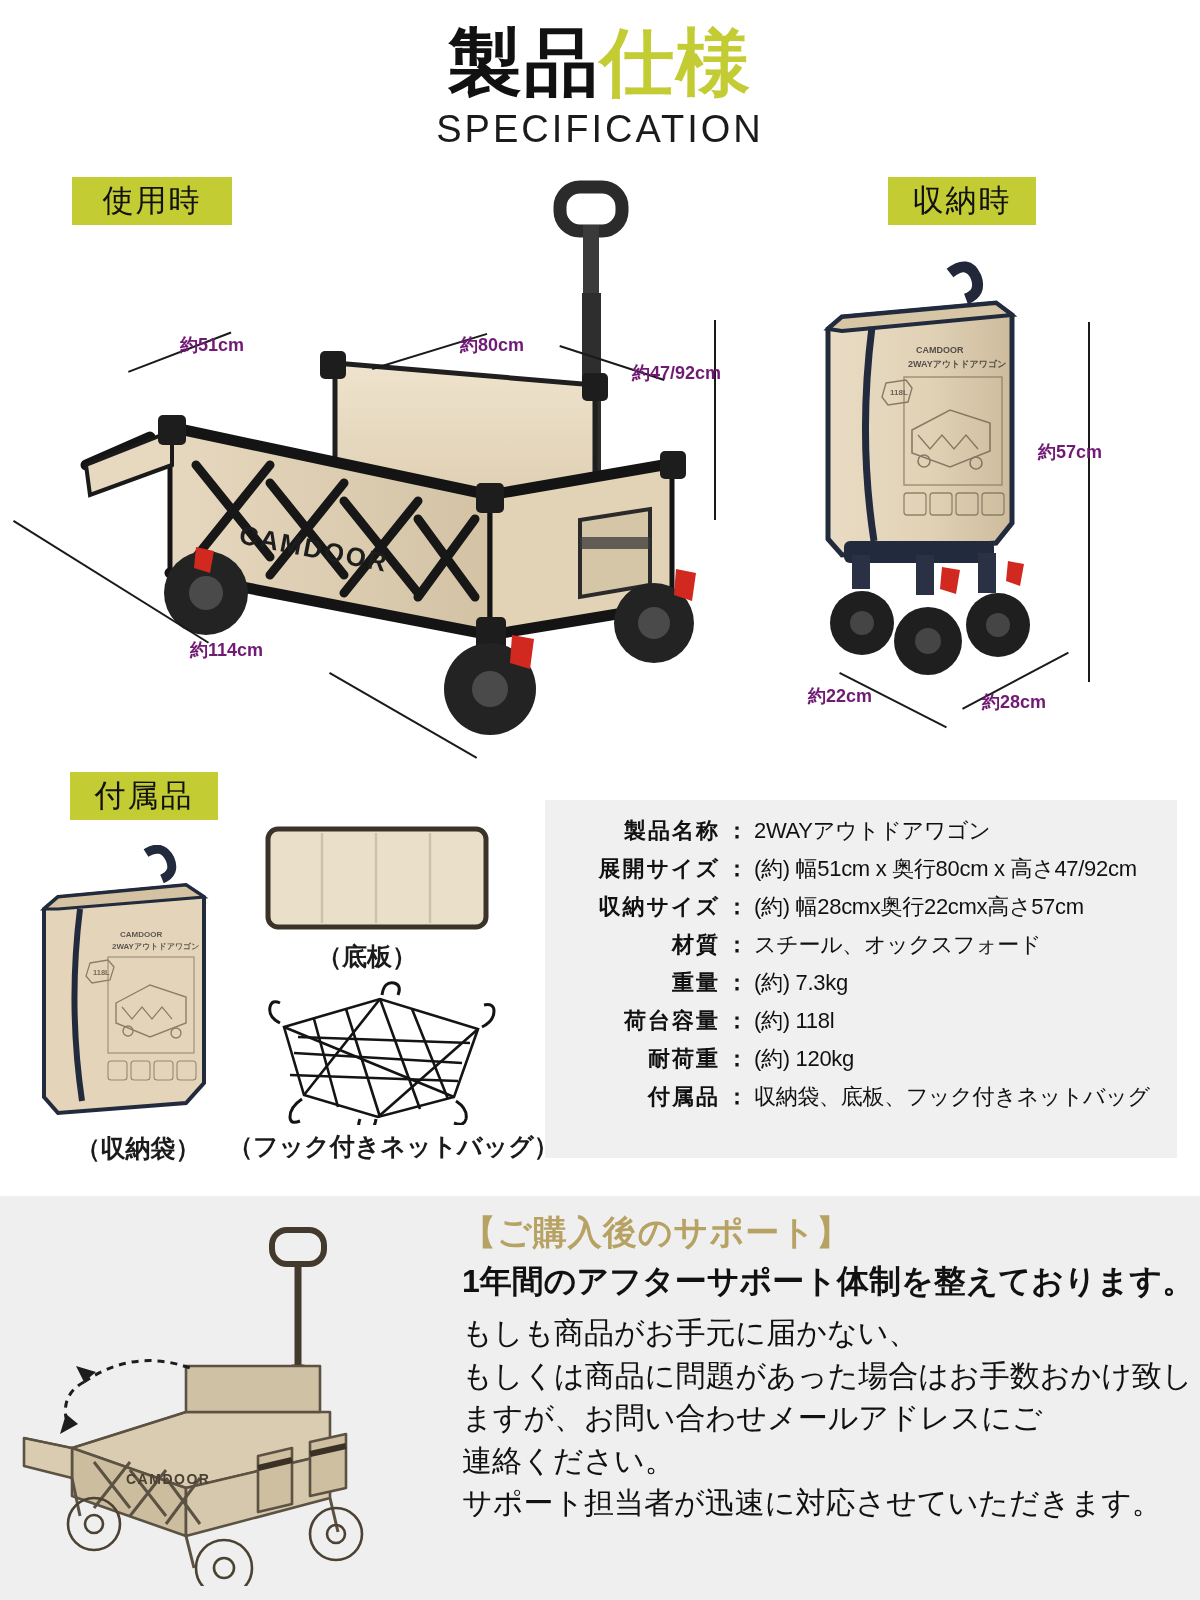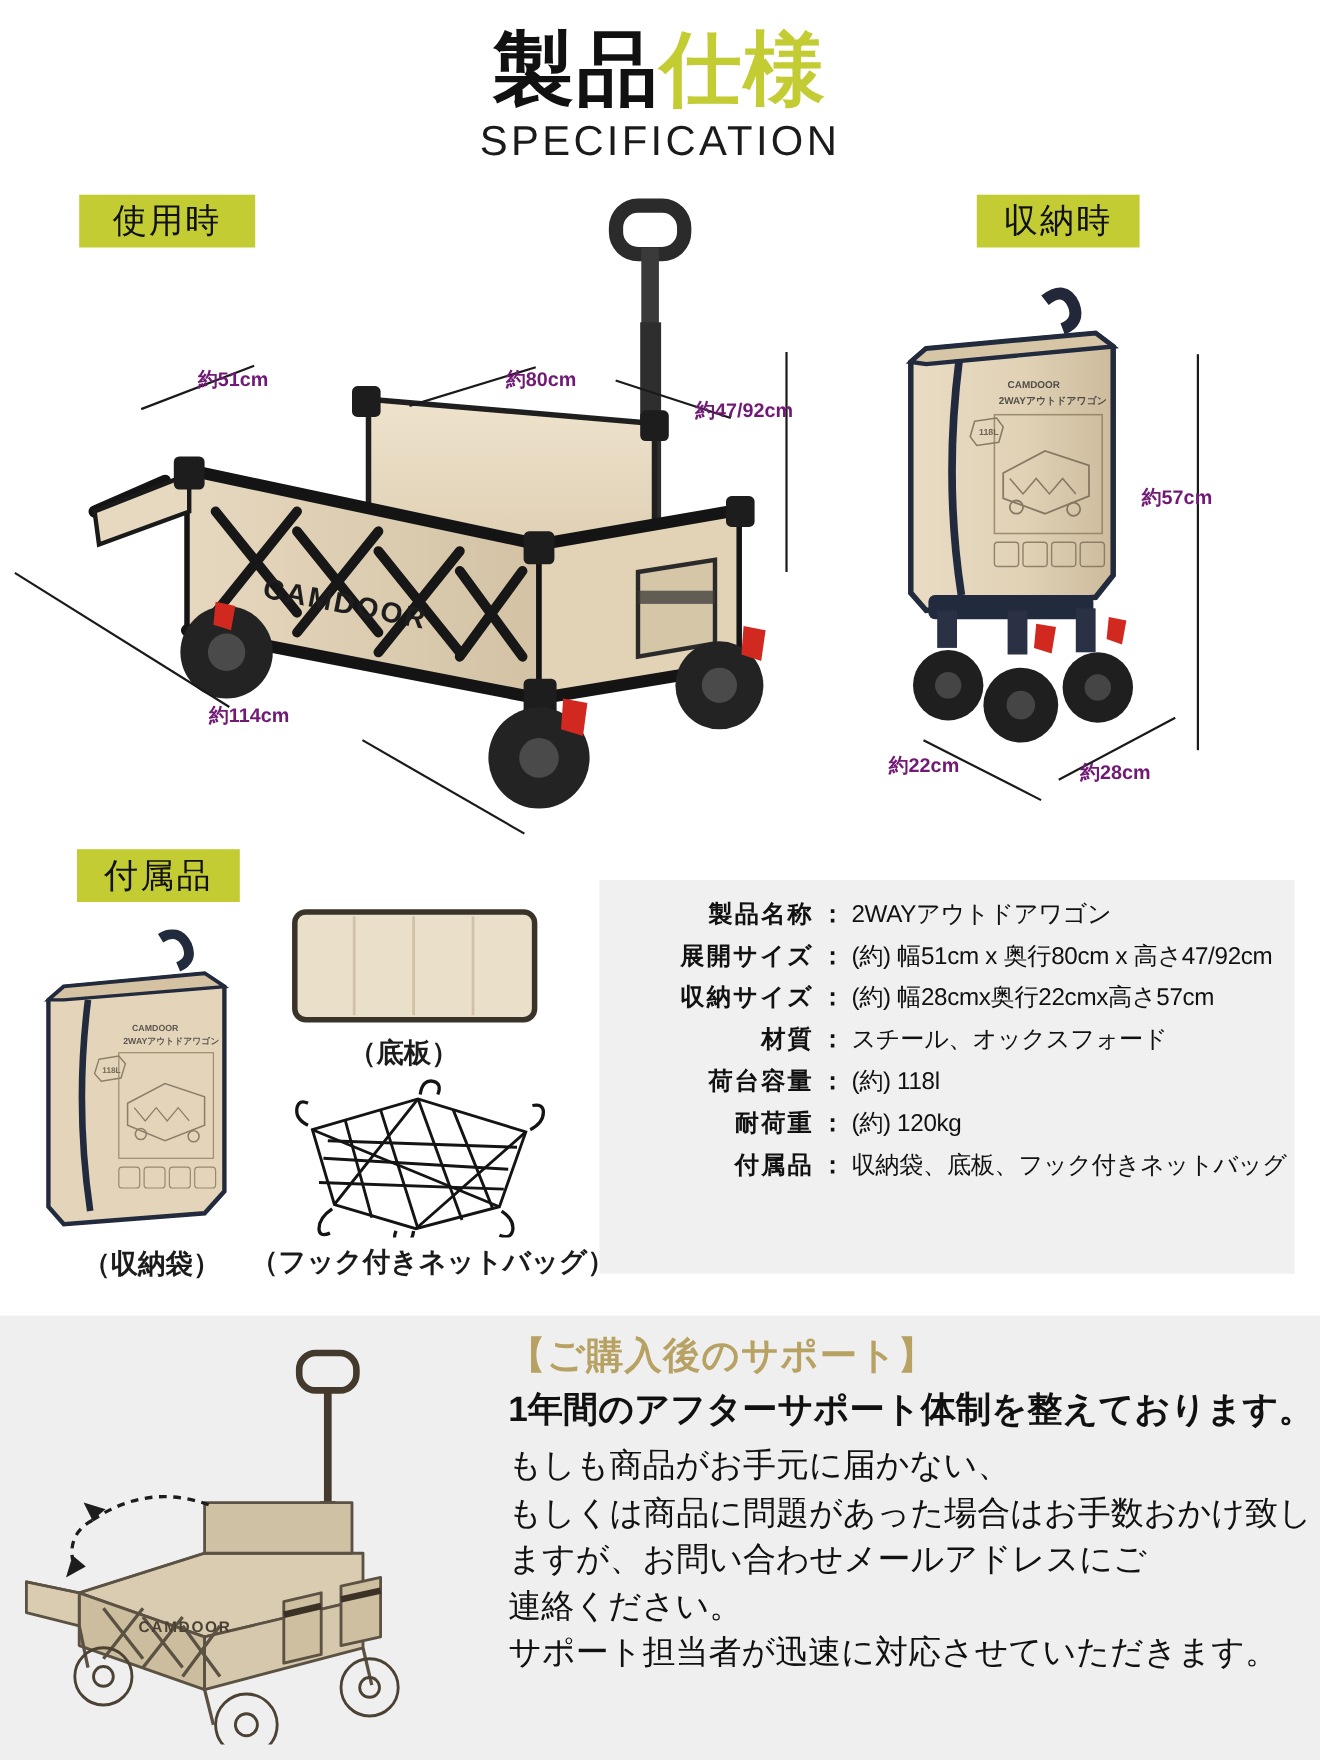--- a/index.html
+++ b/index.html
@@ -65,21 +65,20 @@
     color: #1b1b1b; white-space: nowrap;
   }
   #cap-bag   { left: 28px;  top: 1132px; width: 220px; }
   #cap-board { left: 252px; top: 940px;  width: 230px; }
   #cap-net   { left: 228px; top: 1130px; width: 300px; }
 
   
   #spec-panel {
     position: absolute; left: 545px; top: 800px; width: 632px; height: 358px;
     background: #f0f0f0;
-    padding-left: 20px;
   }
   #spec-table { width: 100%; border-collapse: collapse; margin-top: 12px; }
   #spec-table td { font-size: 22px; color: #111; padding: 4px 0; vertical-align: middle; }
   .sp-key   { width: 175px; text-align: right; font-weight: 700; letter-spacing: 2px; white-space: nowrap; }
   .sp-colon { width: 34px; text-align: center; font-weight: 700; }
   .sp-val   { text-align: left; white-space: nowrap; letter-spacing: -0.3px; }
 
   
   #support {
     position: absolute; left: 0; top: 1193px; width: 1200px; height: 407px;
@@ -332,20 +331,25 @@
             <td class="sp-key">収納サイズ</td>
             <td class="sp-colon">：</td>
             <td class="sp-val">(約) 幅28cmx奥行22cmx高さ57cm</td>
           </tr>
         <tr>
             <td class="sp-key">材質</td>
             <td class="sp-colon">：</td>
             <td class="sp-val">スチール、オックスフォード</td>
           </tr>
         <tr>
+            <td class="sp-key">重量</td>
+            <td class="sp-colon">：</td>
+            <td class="sp-val">(約) 7.3kg</td>
+          </tr>
+        <tr>
             <td class="sp-key">荷台容量</td>
             <td class="sp-colon">：</td>
             <td class="sp-val">(約) 118l</td>
           </tr>
         <tr>
             <td class="sp-key">耐荷重</td>
             <td class="sp-colon">：</td>
             <td class="sp-val">(約) 120kg</td>
           </tr>
         <tr>

